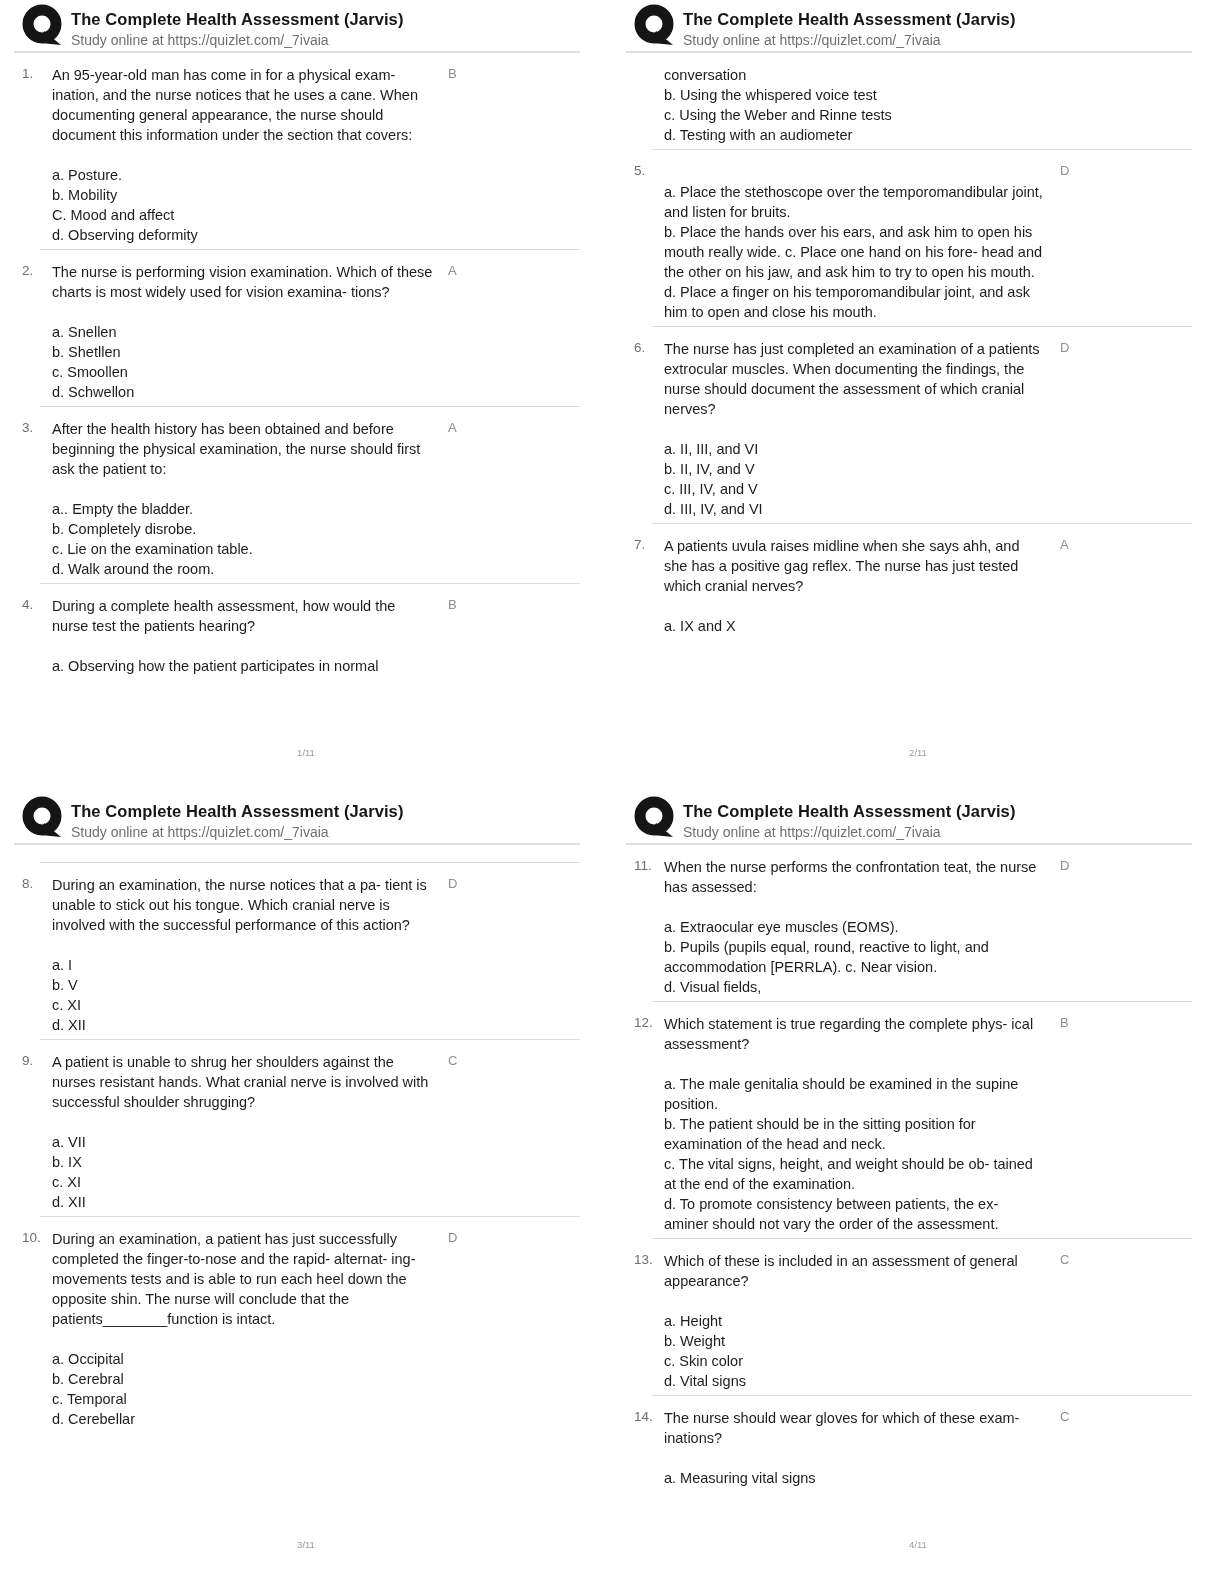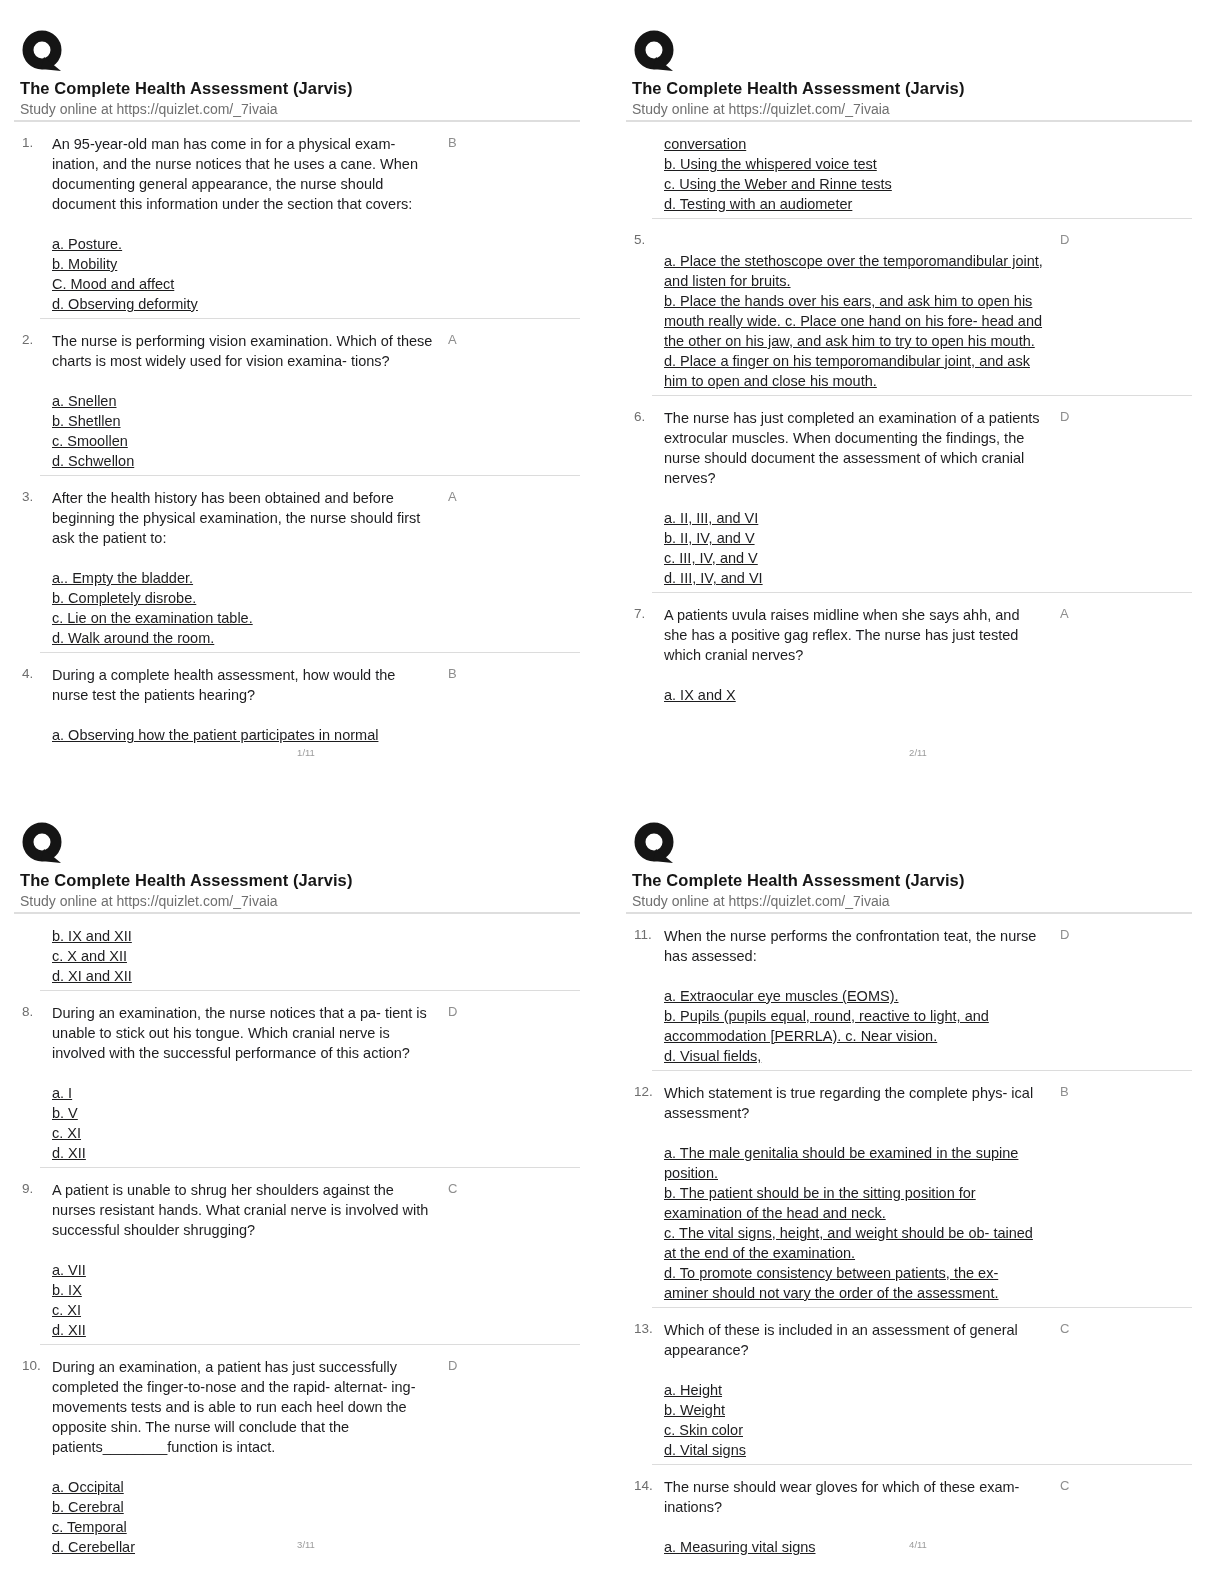--- a/index.html
+++ b/index.html
@@ -1,29 +1,29 @@
 <!DOCTYPE html>
 <html><head>
 <meta charset="utf-8">
 <style>
   html,body{margin:0;padding:0;background:#ffffff;}
   body{width:1224px;height:1584px;position:relative;font-family:"Liberation Sans",sans-serif;color:#1d1d1f;}
   .sheet{position:absolute;width:612px;height:792px;overflow:hidden;background:#fff;}
-  .hdr{display:flex;align-items:flex-start;padding:30px 32px 0 20px;flex-direction:column;}
+  .hdr{display:flex;align-items:center;padding:4px 32px 0 20px;}
   .logo{flex:0 0 44px;width:44px;height:44px;margin-right:7px;}
   .hdr-text{padding-top:5px;}
   .title{font-size:16.5px;font-weight:bold;color:#161616;letter-spacing:.1px;}
   .subtitle{font-size:14px;color:#6f6f6f;margin-top:3px;}
   .hdr-rule{height:2px;background:#dedede;margin:3px 32px 0 14px;}
   .rule{height:1px;background:#dcdcdc;margin:0 32px 0 40px;}
   .q{display:grid;grid-template-columns:30px 382px 1fr;padding:12px 20px 4px 22px;}
   .qnum{font-size:13.5px;color:#6e6e6e;padding-top:1px;}
   .qbody{font-size:14.5px;line-height:20px;}
   .stem{white-space:normal;}
-  .opts{margin-top:20px;text-decoration:underline;}
+  .opts{margin-top:20px;}
   .q.cont .opts{margin-top:0;}
   .opt{min-height:20px;}
   .ans{font-size:13px;color:#8e8e8e;padding-left:14px;padding-top:1px;}
   .footer{position:absolute;bottom:34px;left:0;width:100%;text-align:center;font-size:9.5px;color:#9b9b9b;}
 </style>
 </head>
 <body>
 
 <div class="sheet" style="left:0;top:0">
   <div class="hdr">
@@ -174,27 +174,20 @@
     </svg>
     <div class="hdr-text">
       <div class="title">The Complete Health Assessment (Jarvis)</div>
       <div class="subtitle">Study online at https://quizlet.com/_7ivaia</div>
     </div>
   </div>
   <div class="hdr-rule"></div>
 
   <div class="q cont">
     <div class="qnum"></div>
-    <div class="qbody">
-      <div class="opts">
-        <div class="opt">b. IX and XII</div>
-        <div class="opt">c. X and XII</div>
-        <div class="opt">d. XI and XII</div>
-      </div>
-    </div>
     <div class="ans"></div>
   </div>
   <div class="rule"></div>
 
   <div class="q">
     <div class="qnum">8.</div>
     <div class="qbody">
       <div class="stem">During an examination, the nurse notices that a pa- tient is unable to stick out his tongue. Which cranial nerve is involved with the successful performance of this action?</div>
       <div class="opts">
         <div class="opt">a. I</div>

